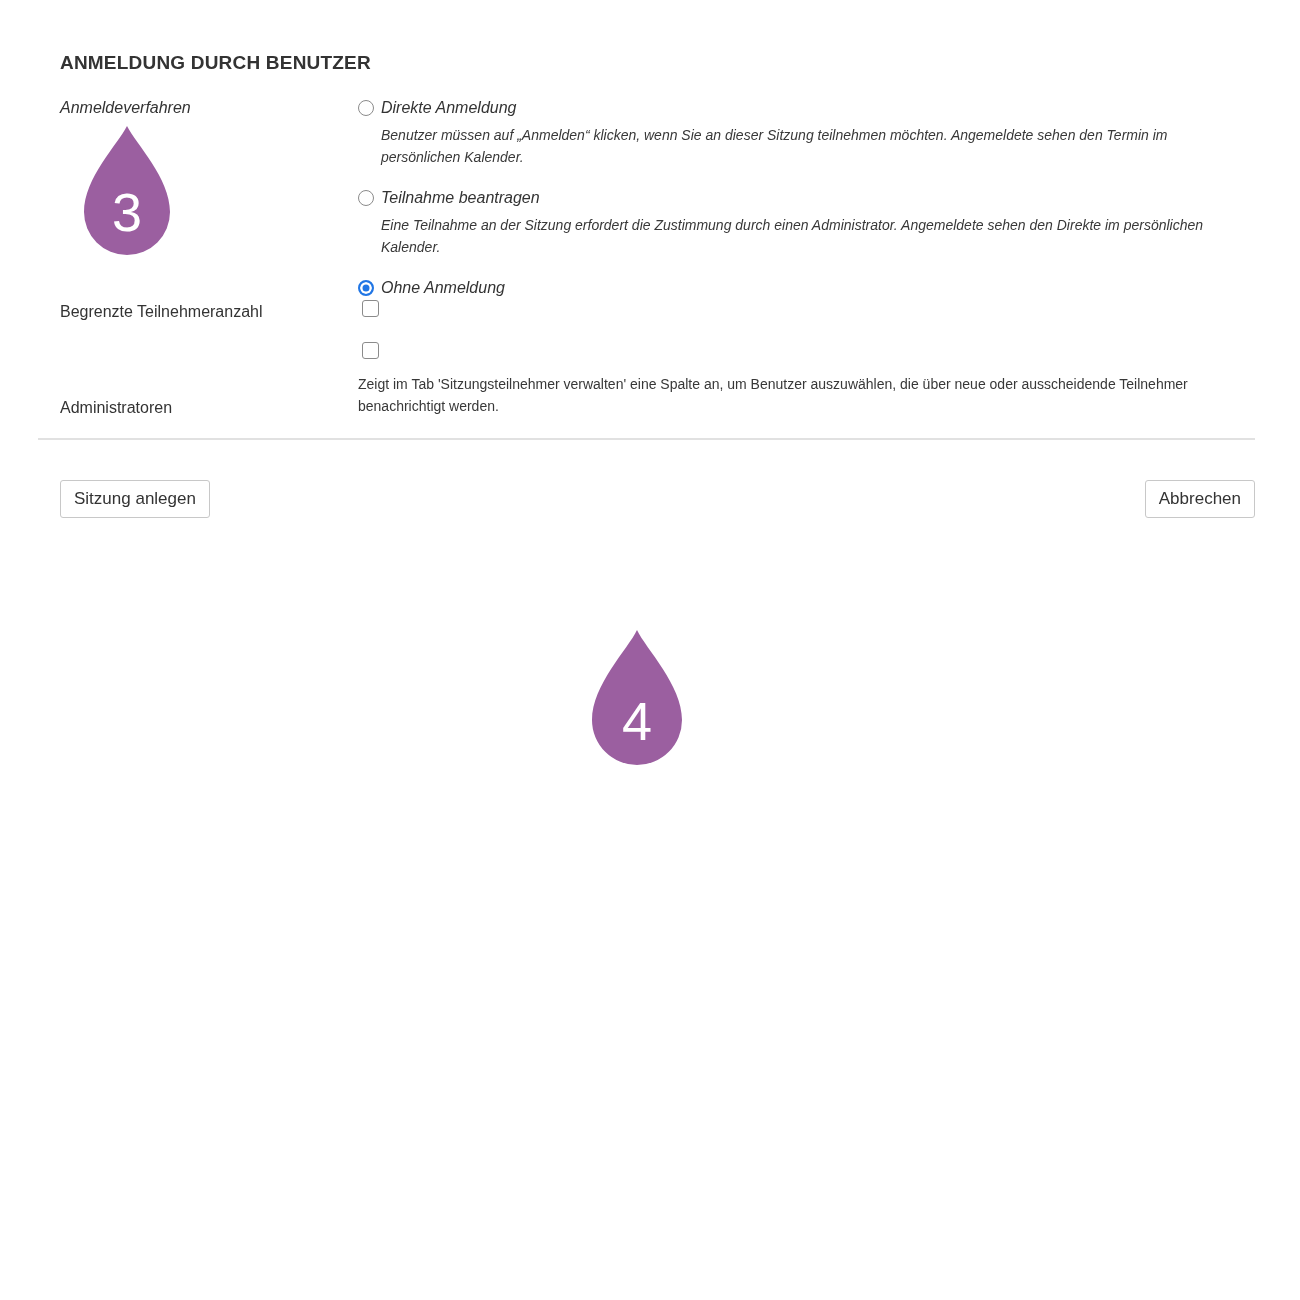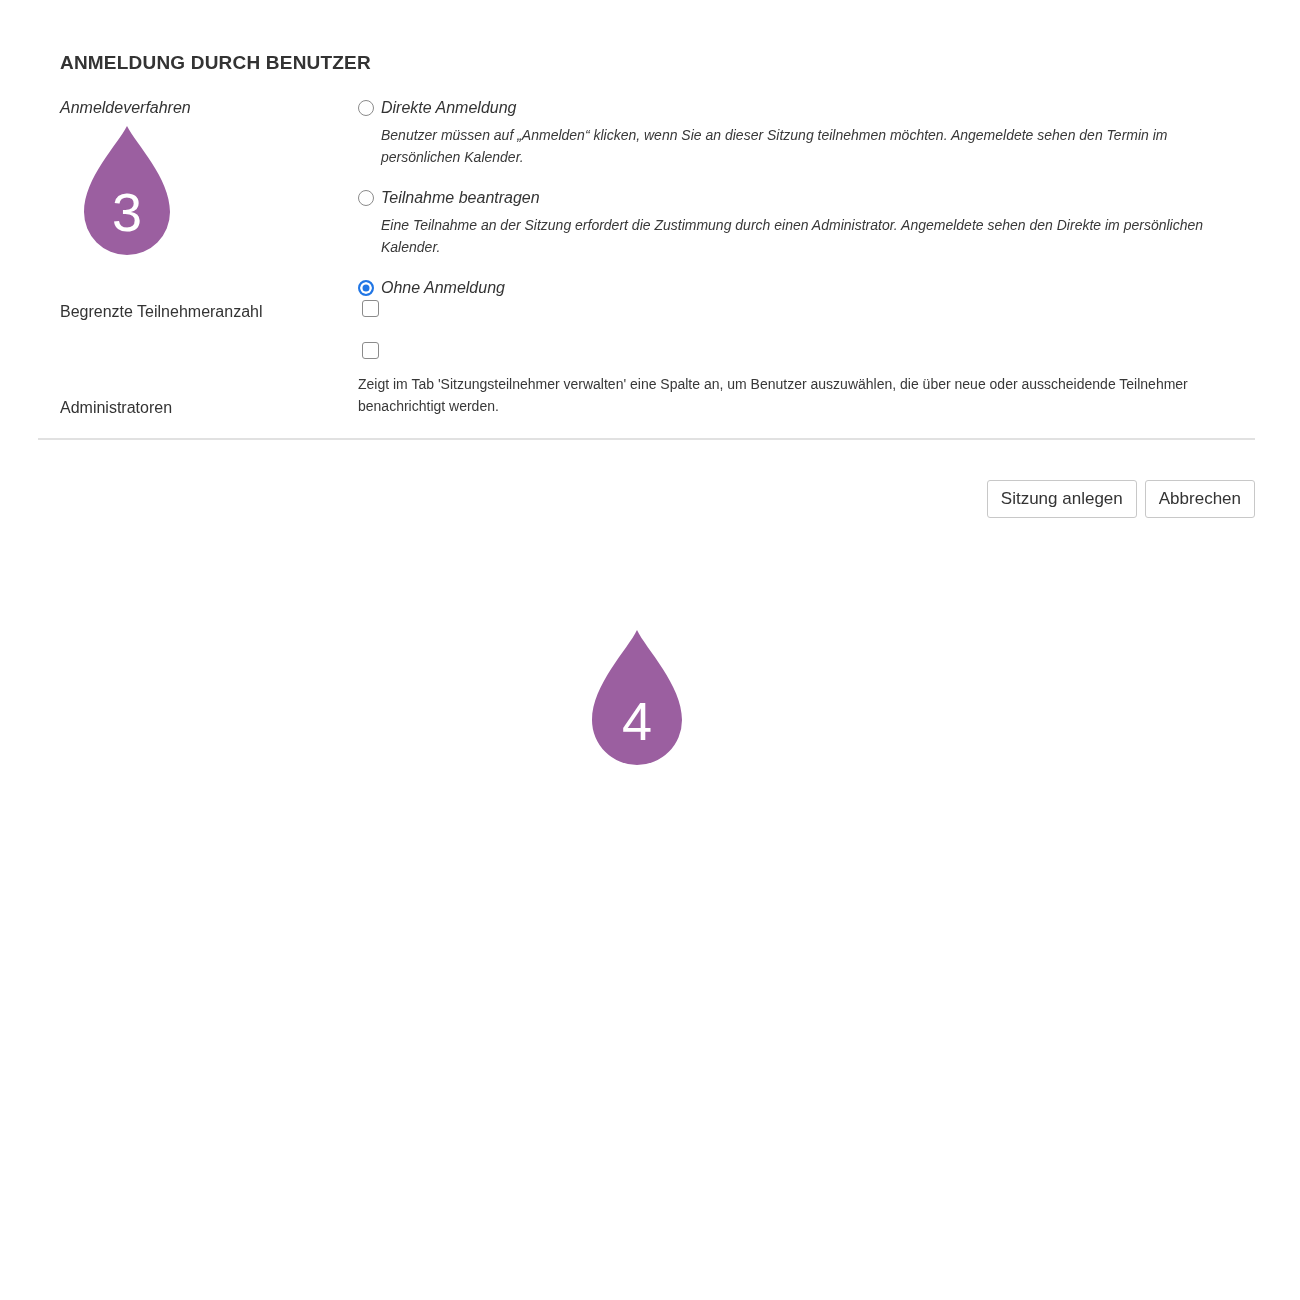--- a/index.html
+++ b/index.html
@@ -77,21 +77,21 @@
   }
   .divider {
     height: 0;
     border: none;
     border-top: 2px solid #e1e1e1;
     margin: 21px 0 0 -22px;
   }
   .button-row {
     margin-top: 40px;
     display: flex;
-    justify-content: flex-end;
+    justify-content: space-between;
     gap: 8px;
   }
   .btn {
     font-family: "Liberation Sans", sans-serif;
     font-size: 17px;
     line-height: 22px;
     color: #333333;
     background: #ffffff;
     border: 1px solid #c8c8c8;
     border-radius: 3px;

